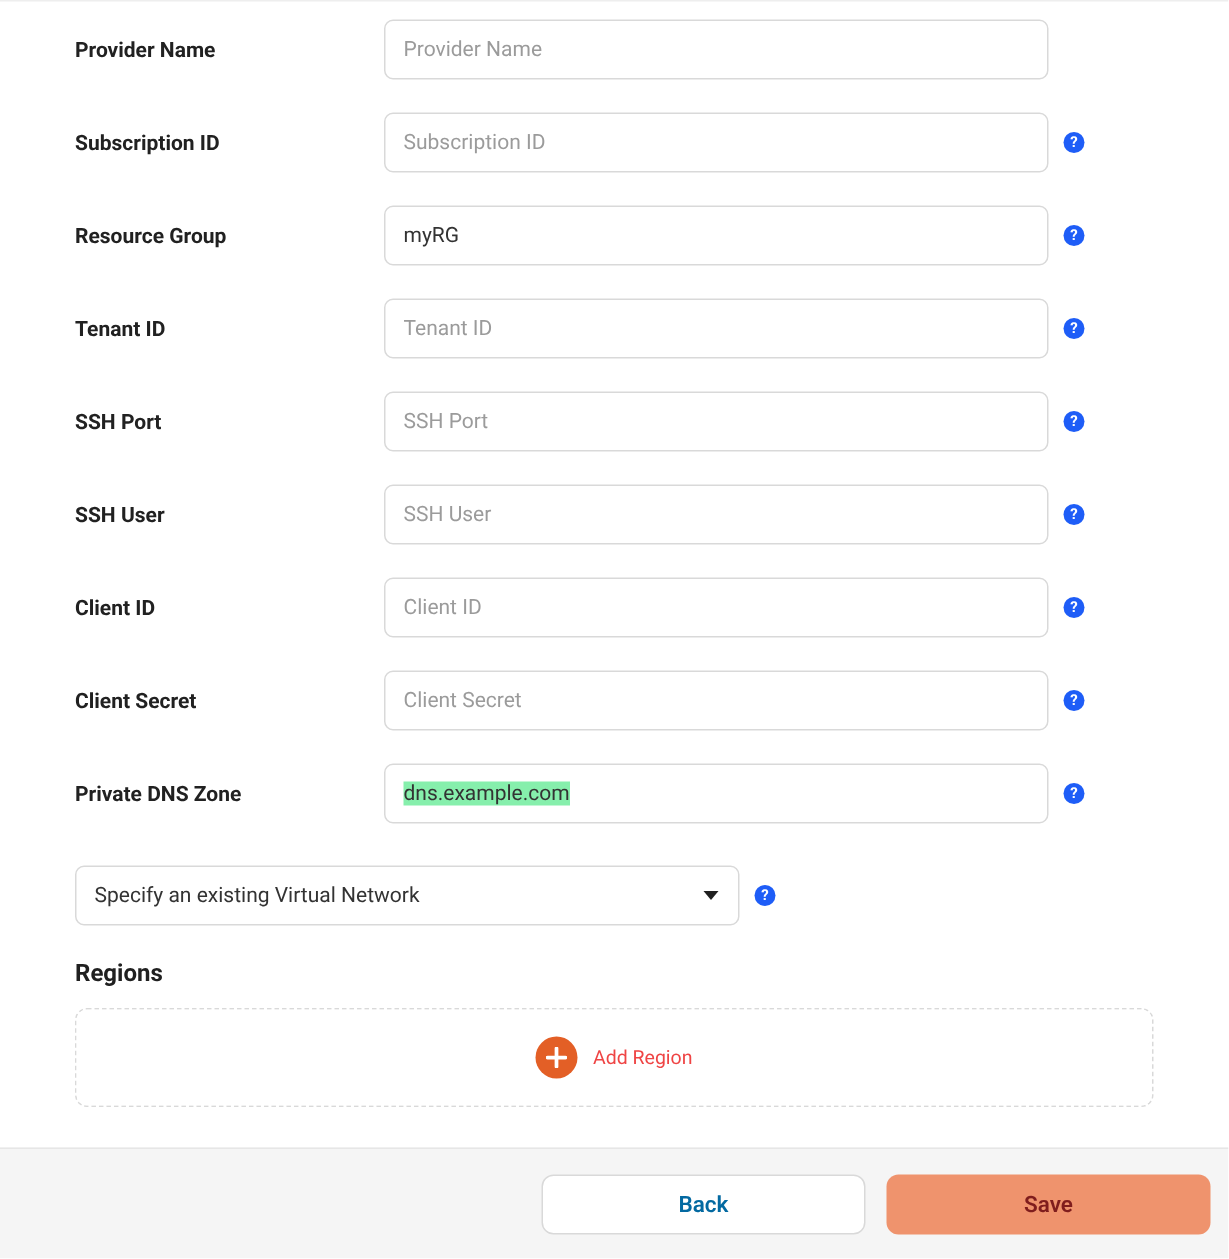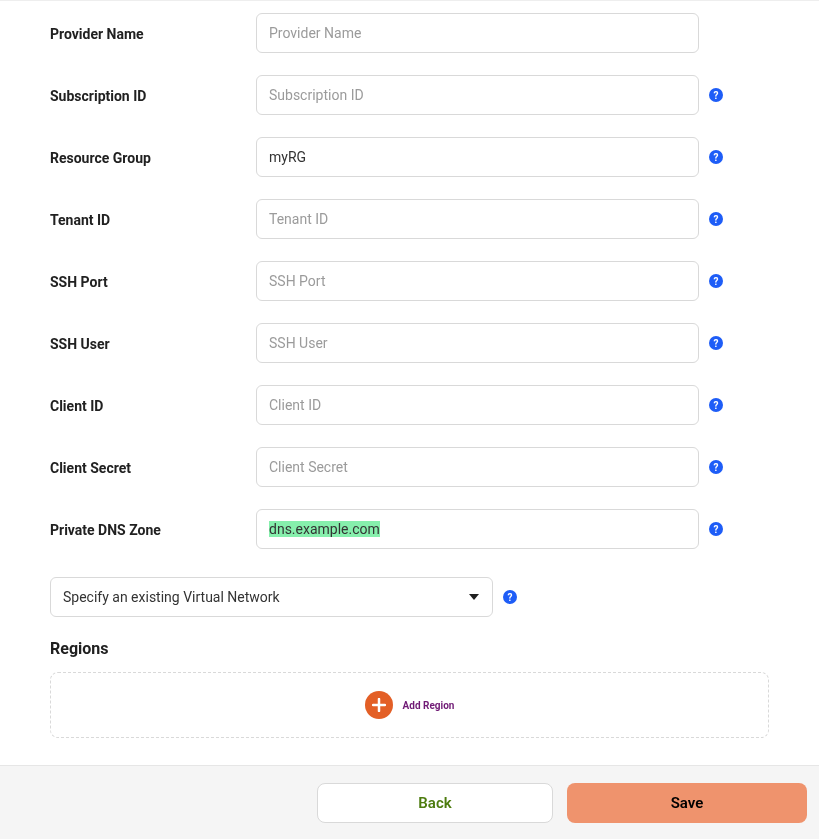--- a/index.html
+++ b/index.html
@@ -107,23 +107,23 @@
     width: 28px;
     height: 28px;
     border-radius: 50%;
     background: #e35f26;
     display: inline-flex;
     align-items: center;
     justify-content: center;
   }
   .plus-circle svg { display:block; }
   .add-region-text {
-    color: #701a75;
-    font-weight: 700;
-    font-size: 10px;
+    color: #ef4444;
+    font-weight: 400;
+    font-size: 13px;
   }
   .footer {
     position: absolute;
     left: 0; right: 0; bottom: 0;
     height: 74px;
     background: #f5f5f5;
     border-top: 1px solid #e6e6e6;
     display: flex;
     align-items: center;
     justify-content: flex-end;
@@ -133,29 +133,29 @@
   .btn {
     height: 40px;
     border-radius: 8px;
     font-size: 15px;
     font-weight: 600;
     cursor: pointer;
     border: none;
     font-family: inherit;
   }
   .btn-back {
-    width: 236px;
+    width: 216px;
     background: #fff;
     border: 1px solid #d9d9d9;
-    color: #4d7c0f;
+    color: #0369a1;
   }
   .btn-save {
-    width: 240px;
+    width: 216px;
     background: #ef936d;
-    color: #000000;
+    color: #7f1d1d;
   }
 </style>
 </head>
 <body>
 
 <div class="form-area">
 
   <div class="form-row">
     <div class="label">Provider Name</div>
     <div class="field-wrap">

